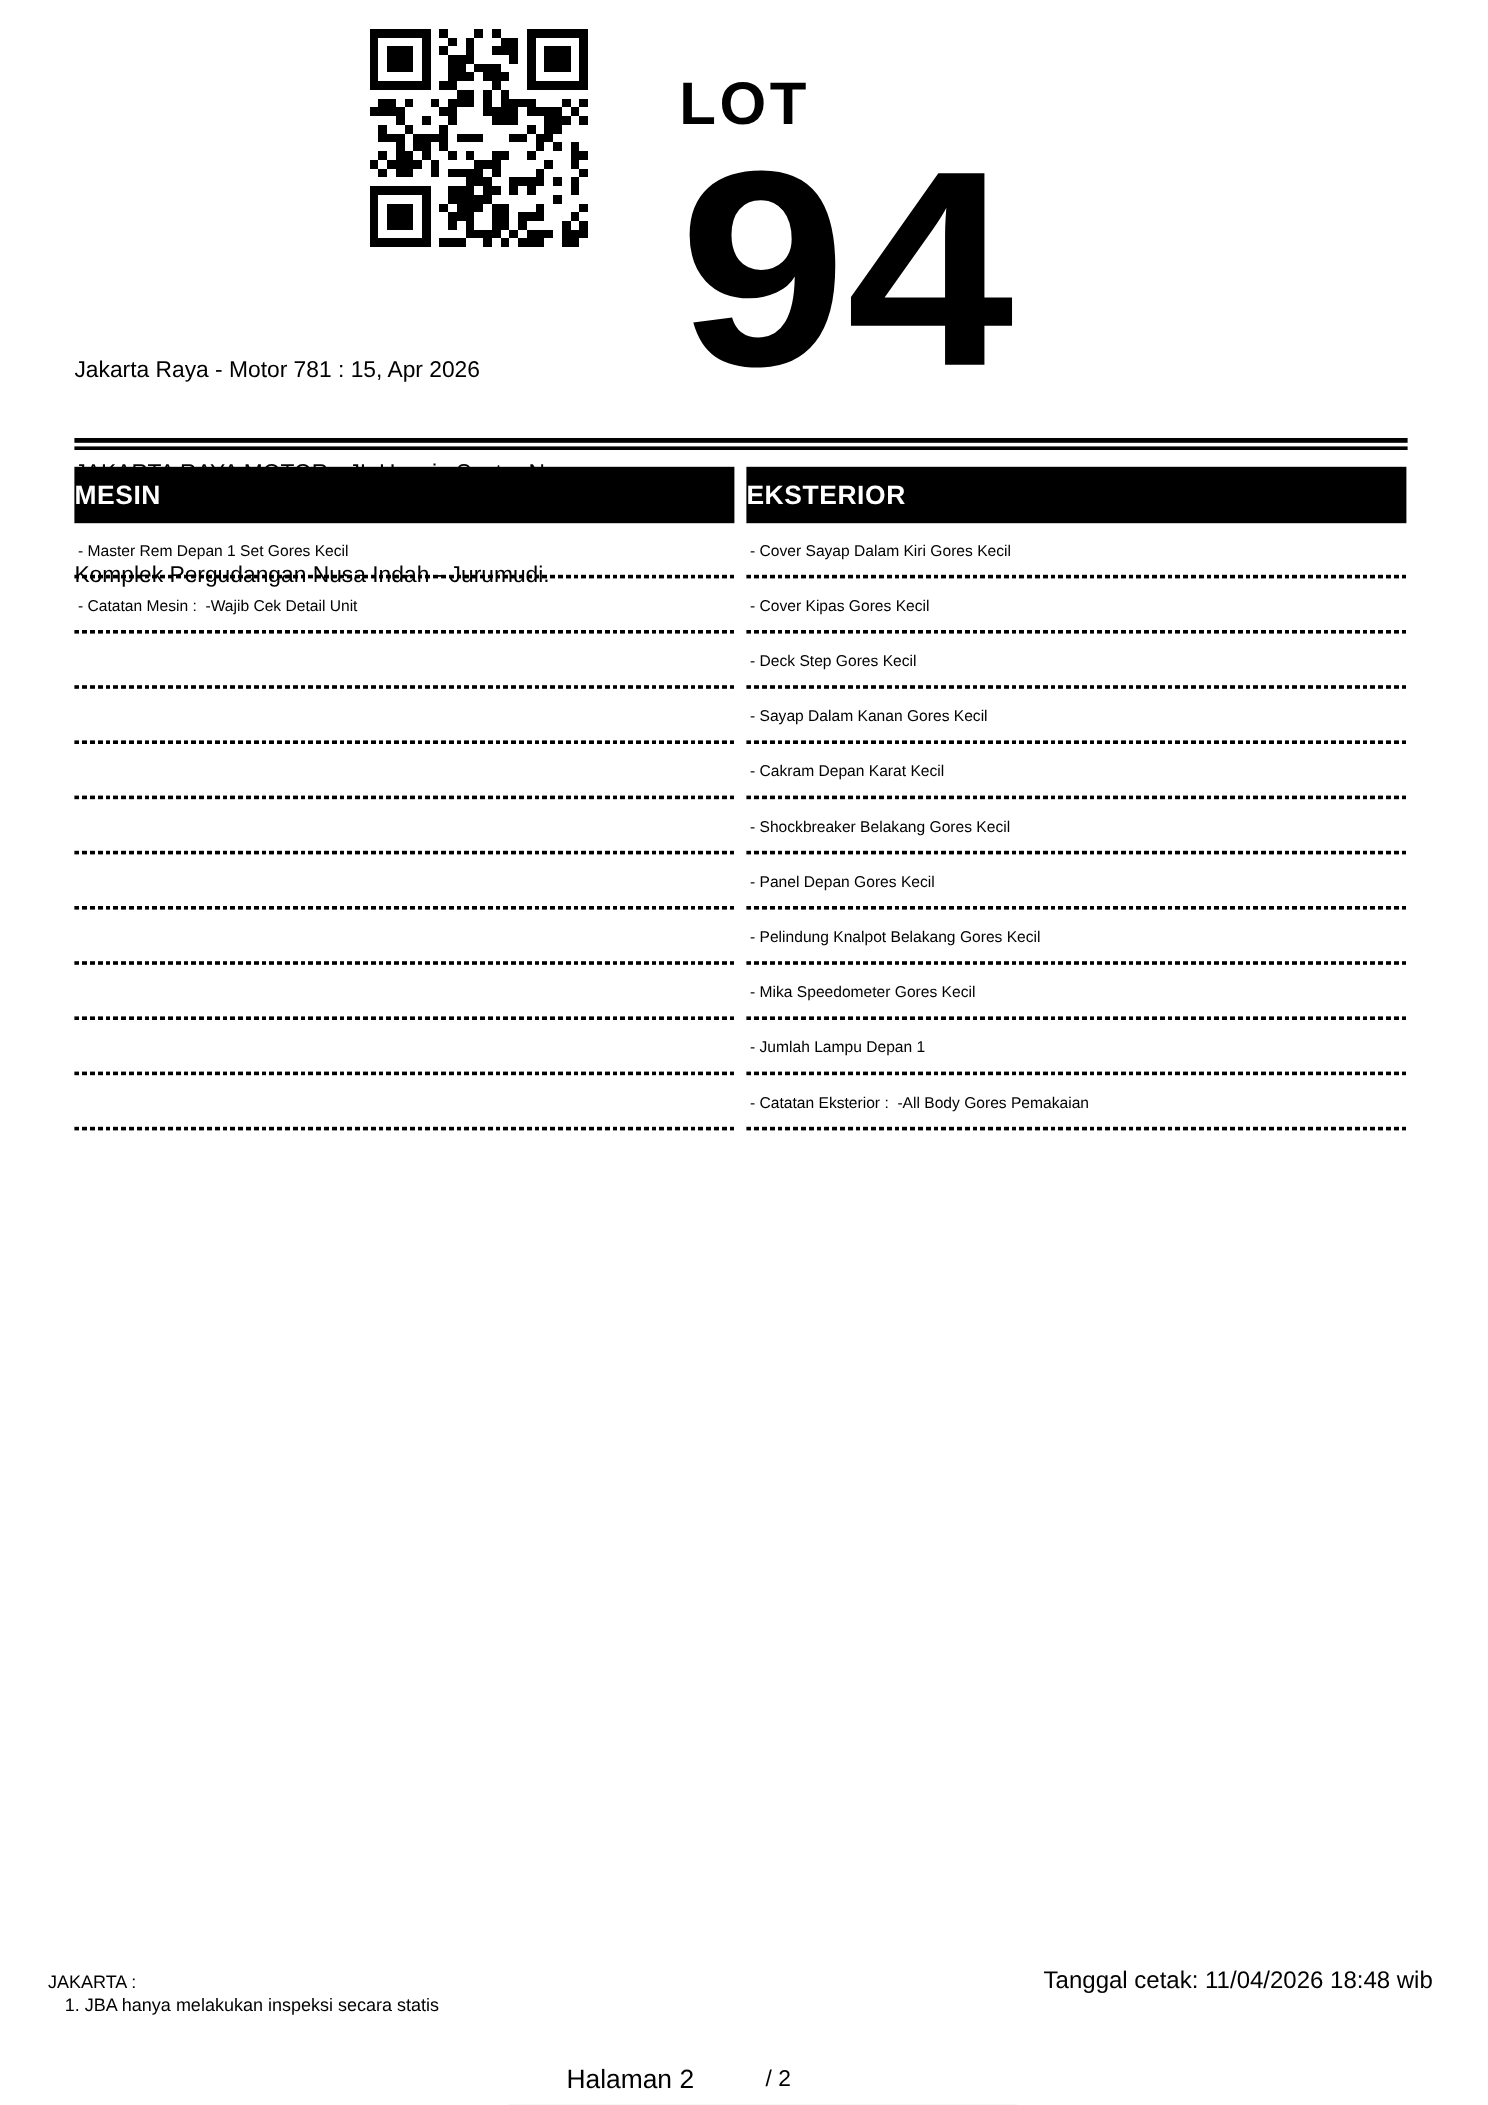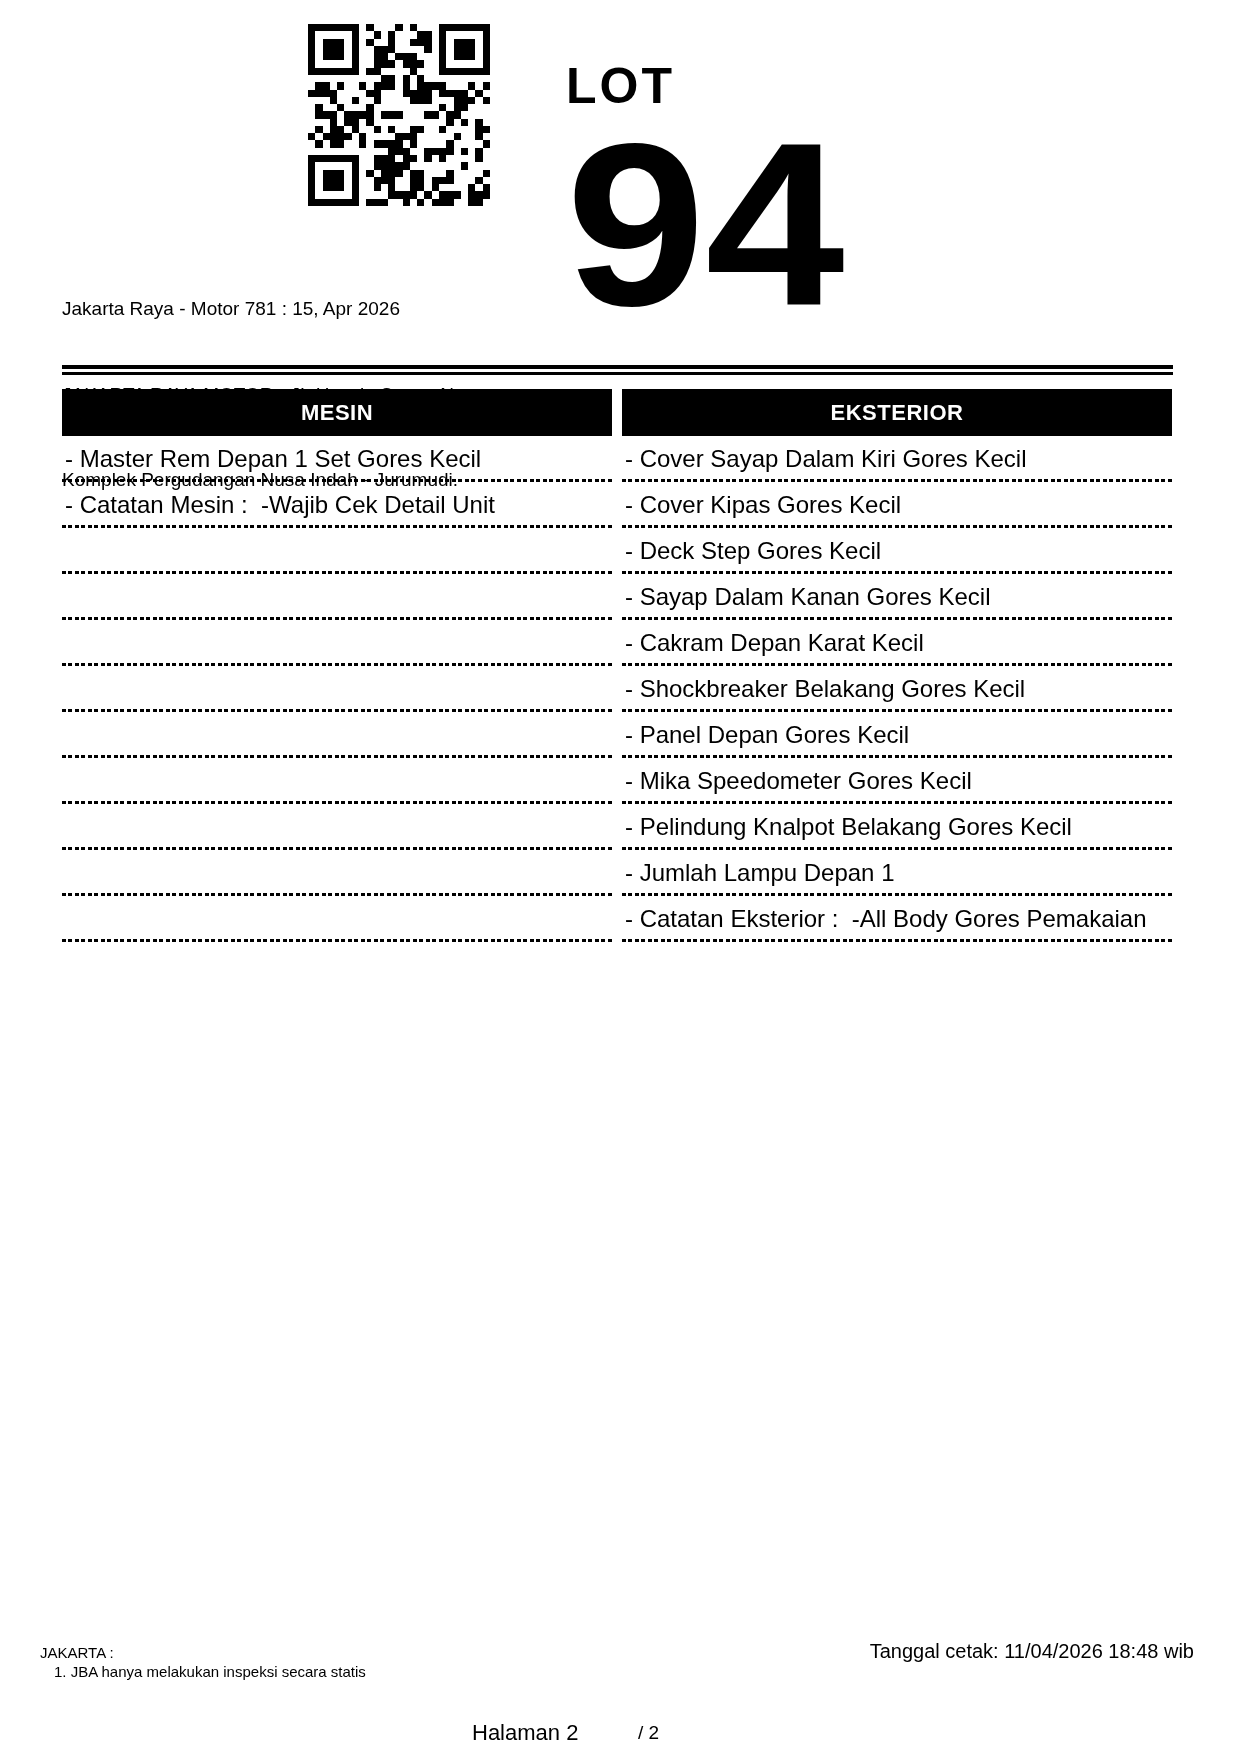--- a/index.html
+++ b/index.html
@@ -39,33 +39,33 @@
   }
   
   .cond-table{
     position:absolute;left:62px;top:389px;width:1111px;
     display:flex;gap:10px;
   }
   .cond-col{width:550px;flex:0 0 550px;}
   .col-header{
     height:47px;line-height:47px;
     background:#000;color:#fff;
-    font-size:22px;font-weight:bold;text-align:center;
+    font-size:22px;font-weight:bold;
     letter-spacing:0.5px;
   }
   .row{
     position:relative;height:46px;
     display:flex;align-items:center;
   }
   .row::after{
     content:"";position:absolute;left:0;right:0;bottom:0;height:3px;
     background:repeating-linear-gradient(90deg,#000 0,#000 4px,transparent 4px,transparent 6.5px);
   }
   .row-text{
-    font-size:24px;line-height:20px;
+    font-size:13px;line-height:20px;
     padding-left:3px;white-space:pre-wrap;
   }
   
   .catatan{position:absolute;left:40px;top:1643px;font-size:15px;line-height:19px;}
   .catatan .notes{padding-left:14px;}
   
   .page-num{position:absolute;left:472px;top:1720px;font-size:22px;}
   .page-total{position:absolute;left:638px;top:1722px;font-size:19px;}
   .print-date{position:absolute;right:46px;top:1640px;font-size:20px;}
 </style>
@@ -147,24 +147,24 @@
       <div class="row">
           <span class="row-text">- Cakram Depan Karat Kecil</span>
         </div>
       <div class="row">
           <span class="row-text">- Shockbreaker Belakang Gores Kecil</span>
         </div>
       <div class="row">
           <span class="row-text">- Panel Depan Gores Kecil</span>
         </div>
       <div class="row">
-          <span class="row-text">- Mika Speedometer Gores Kecil</span>
+          <span class="row-text">- Pelindung Knalpot Belakang Gores Kecil</span>
         </div>
       <div class="row">
-          <span class="row-text">- Pelindung Knalpot Belakang Gores Kecil</span>
+          <span class="row-text">- Mika Speedometer Gores Kecil</span>
         </div>
       <div class="row">
           <span class="row-text">- Jumlah Lampu Depan 1</span>
         </div>
       <div class="row">
           <span class="row-text">- Catatan Eksterior :  -All Body Gores Pemakaian</span>
         </div>
     </div>
 
   </div>

